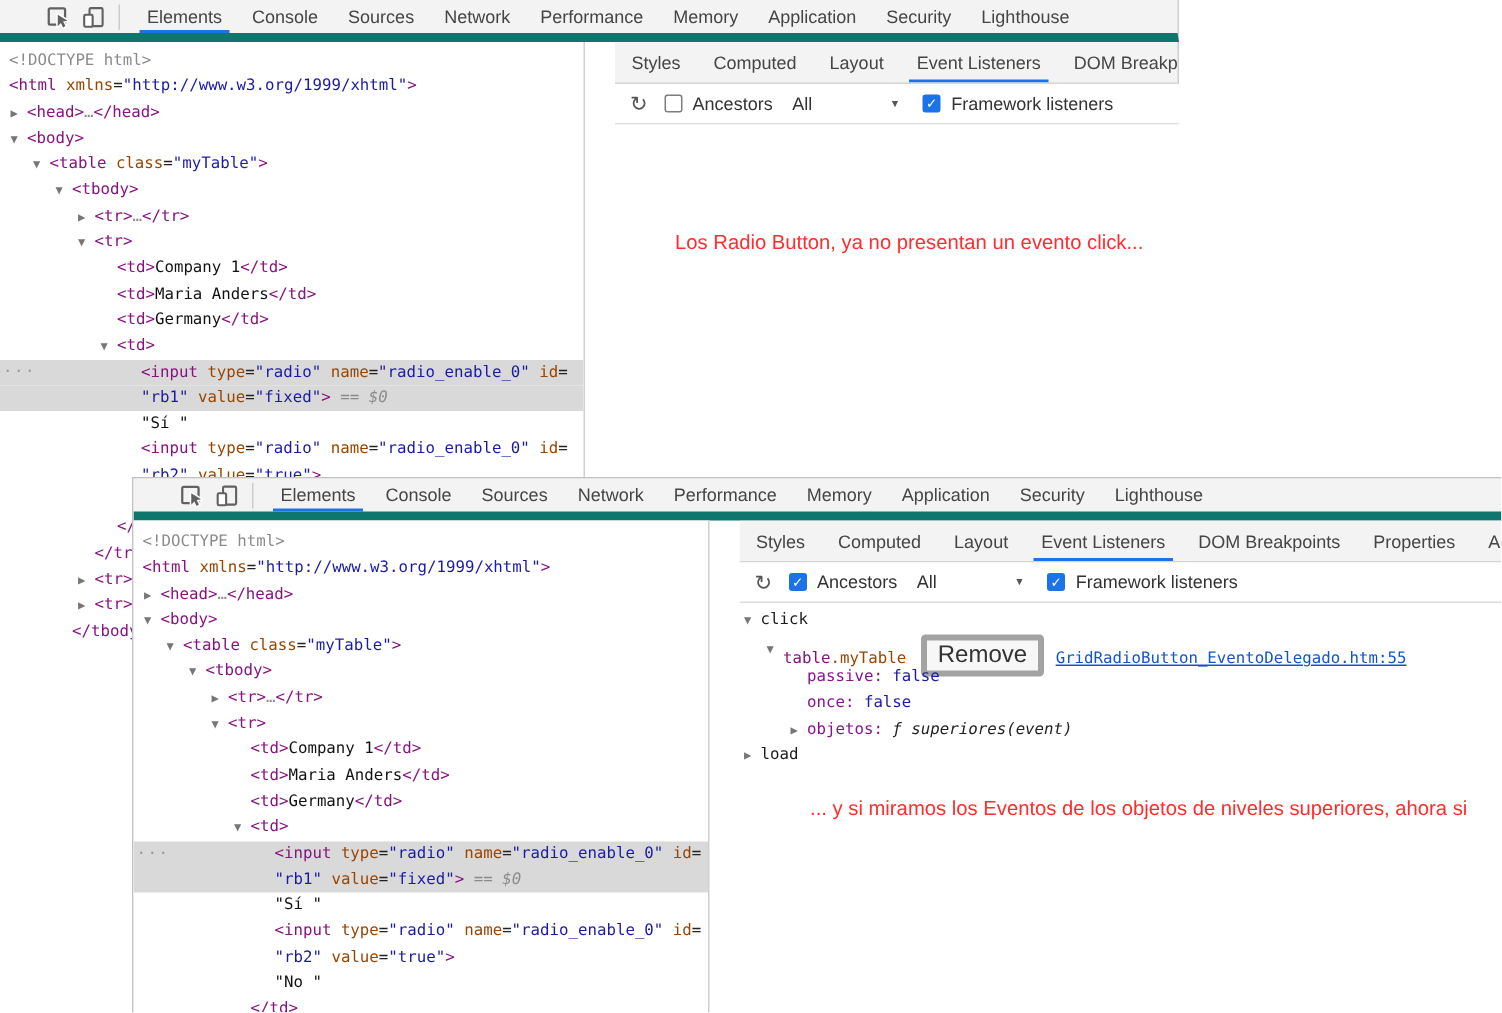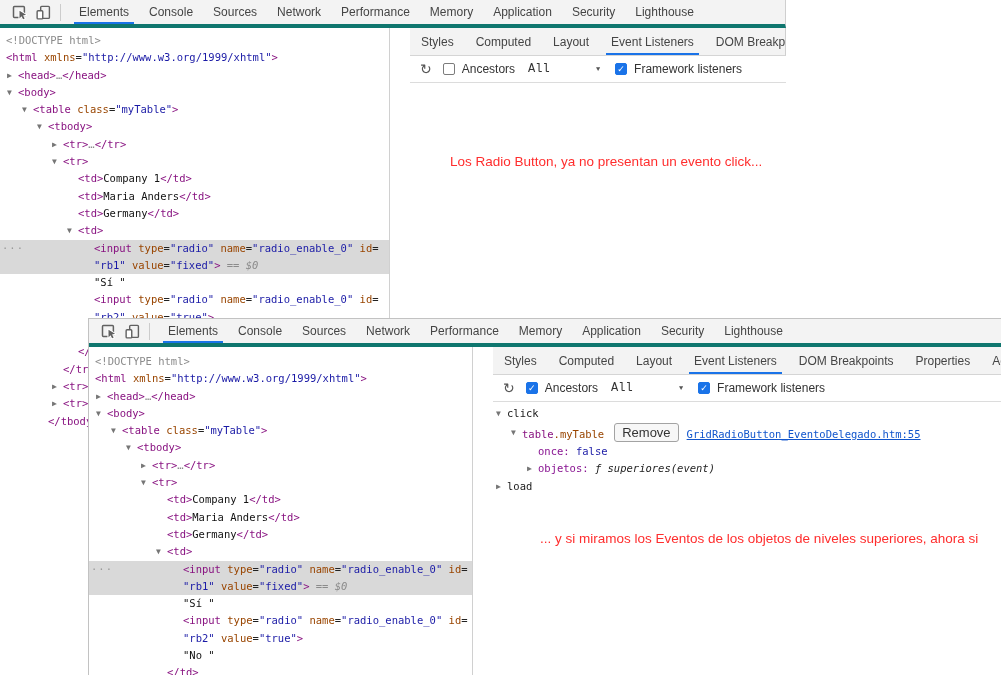--- a/index.html
+++ b/index.html
@@ -6,22 +6,22 @@
   body { background:#fff; }
   .canvas { position:relative; width:1001px; height:675px; background:#fff; overflow:hidden;
             font-family:"Liberation Sans", sans-serif; }
 
   
   .win { position:absolute; background:#fff; overflow:hidden; }
   #topwin { left:0; top:0; width:786px; height:427px; z-index:1; }
   #botwin { left:88px; top:318px; width:913px; height:357px; z-index:2;
             border-left:1px solid #c2c2c2; border-top:1px solid #c2c2c2; }
 
-  .tabbar { height:28px; background:#f3f3f3; border-bottom:4px solid #0f766e;
-            display:flex; align-items:stretch; }
+  .tabbar { height:28px; background:#f3f3f3; border-bottom:6px solid #0f766e;
+            display:flex; align-items:stretch;padding-left:19px; }
   #topwin .tabbar { border-right:1px solid #cfcfcf; }
   .ticons { display:flex; align-items:center; padding:0 5px 0 7px; }
   .ico { display:flex; align-items:center; justify-content:center; width:24px; height:24px; }
   .vsep { width:1px; height:17px; background:#ccc; margin:0 3px 0 5px; }
   .tabs { display:flex; align-items:stretch; }
   .tab { padding:0 10px; display:flex; align-items:center; font-size:12px; color:#454545;
          position:relative; white-space:nowrap; }
   .tab.active::after { content:""; position:absolute; left:5px; right:5px; bottom:0;
                        height:2.5px; background:#1a73e8; }
 
@@ -53,33 +53,33 @@
   .etb { height:27px; flex:0 0 auto; display:flex; align-items:center; padding-left:10px;
          border-bottom:1px solid #dcdcdc; font-size:12px; color:#333; background:#fff; }
   .refresh { font-size:14px; color:#555; margin-right:11px; line-height:1; }
   .cb { width:12px; height:12px; border:1px solid #7c7c7c; border-radius:2px; background:#fff;
         margin-right:7px; display:flex; align-items:center; justify-content:center; flex:0 0 auto; }
   .cb::after { content:"✓"; display:none; color:#fff; font-size:9px; line-height:1; }
   .cb.on { background:#1a73e8; border-color:#1a73e8; }
   .cb.on::after { display:block; }
   .tlabel { margin-right:13px; white-space:nowrap; }
   .dd { display:inline-flex; align-items:center; justify-content:space-between; width:72px;
-        margin-right:15px; color:#333;font-family:Liberation Mono, monospace; }
+        margin-right:15px; color:#333; }
   .car { font-size:7px; color:#555; }
   .el-body { flex:1; position:relative; background:#fff; }
 
   
   .elist { padding-top:3px; font-family:"DejaVu Sans Mono", monospace; font-size:10.5px; }
   .erow { position:relative; height:17.5px; line-height:17.5px; white-space:pre; color:#1a1a1a; }
   .erow.node { height:20px; line-height:20px; }
   .earr { position:absolute; top:0; font-size:8px; color:#767676; }
   .etext { display:inline-block; }
   .ntag { color:#881280; } .ncls { color:#994500; }
-  .rm { font-family:"Liberation Sans", sans-serif; font-size:13px; color:#333;
-        background:#f7f7f7; border:1px solid #a3a3a3; border-radius:3px; padding:1px 7px;
+  .rm { font-family:"Liberation Sans", sans-serif; font-size:16px; color:#333;
+        background:#f7f7f7; border:4px solid #a3a3a3; border-radius:3px; padding:1px 7px;
         margin:0 8px 0 10px; vertical-align:1px; cursor:default; }
   .src { color:#1155cc; text-decoration:underline; }
   .pkey { color:#881391; } .pval { color:#1a1aa6; }
   .pval.fn { color:#222; font-style:italic; }
 
   .note { position:absolute; color:#ff2d2d; font-size:13.5px; line-height:21px; white-space:nowrap; }
 </style>
 </head>
 <body>
 
@@ -237,20 +237,21 @@
             <span>All</span>
             <span class="car">▼</span>
           </span>
           <span class="cb on"></span>
           <span class="tlabel">Framework listeners</span>
         </div>
         <div class="el-body">
           <div class="elist">
               <div class="erow event"><span class="earr" style="left: 3px;">▼</span><span class="etext" style="margin-left: 14px;"><span class="ename">click</span></span></div>
               <div class="erow node"><span class="earr" style="left: 18px;">▼</span><span class="etext" style="margin-left: 29px;"><span class="ntag">table</span><span class="ncls">.myTable</span><button class="rm">Remove</button><a class="src">GridRadioButton_EventoDelegado.htm:55</a></span></div>
+              <div class="erow prop"><span class="etext" style="margin-left: 45px;"><span class="pkey">passive: </span><span class="pval">false</span></span></div>
               <div class="erow prop"><span class="etext" style="margin-left: 45px;"><span class="pkey">once: </span><span class="pval">false</span></span></div>
               <div class="erow prop"><span class="earr" style="left: 34px;">▶</span><span class="etext" style="margin-left: 45px;"><span class="pkey">objetos: </span><span class="pval fn">ƒ superiores(event)</span></span></div>
               <div class="erow event"><span class="earr" style="left: 3px;">▶</span><span class="etext" style="margin-left: 14px;"><span class="ename">load</span></span></div>
             </div>
           <div class="note" style="left:47px; top:126px;">
             <div>... y si miramos los Eventos de los objetos de niveles superiores, ahora si</div>
           </div>
         </div>
       </div>
     </div>

